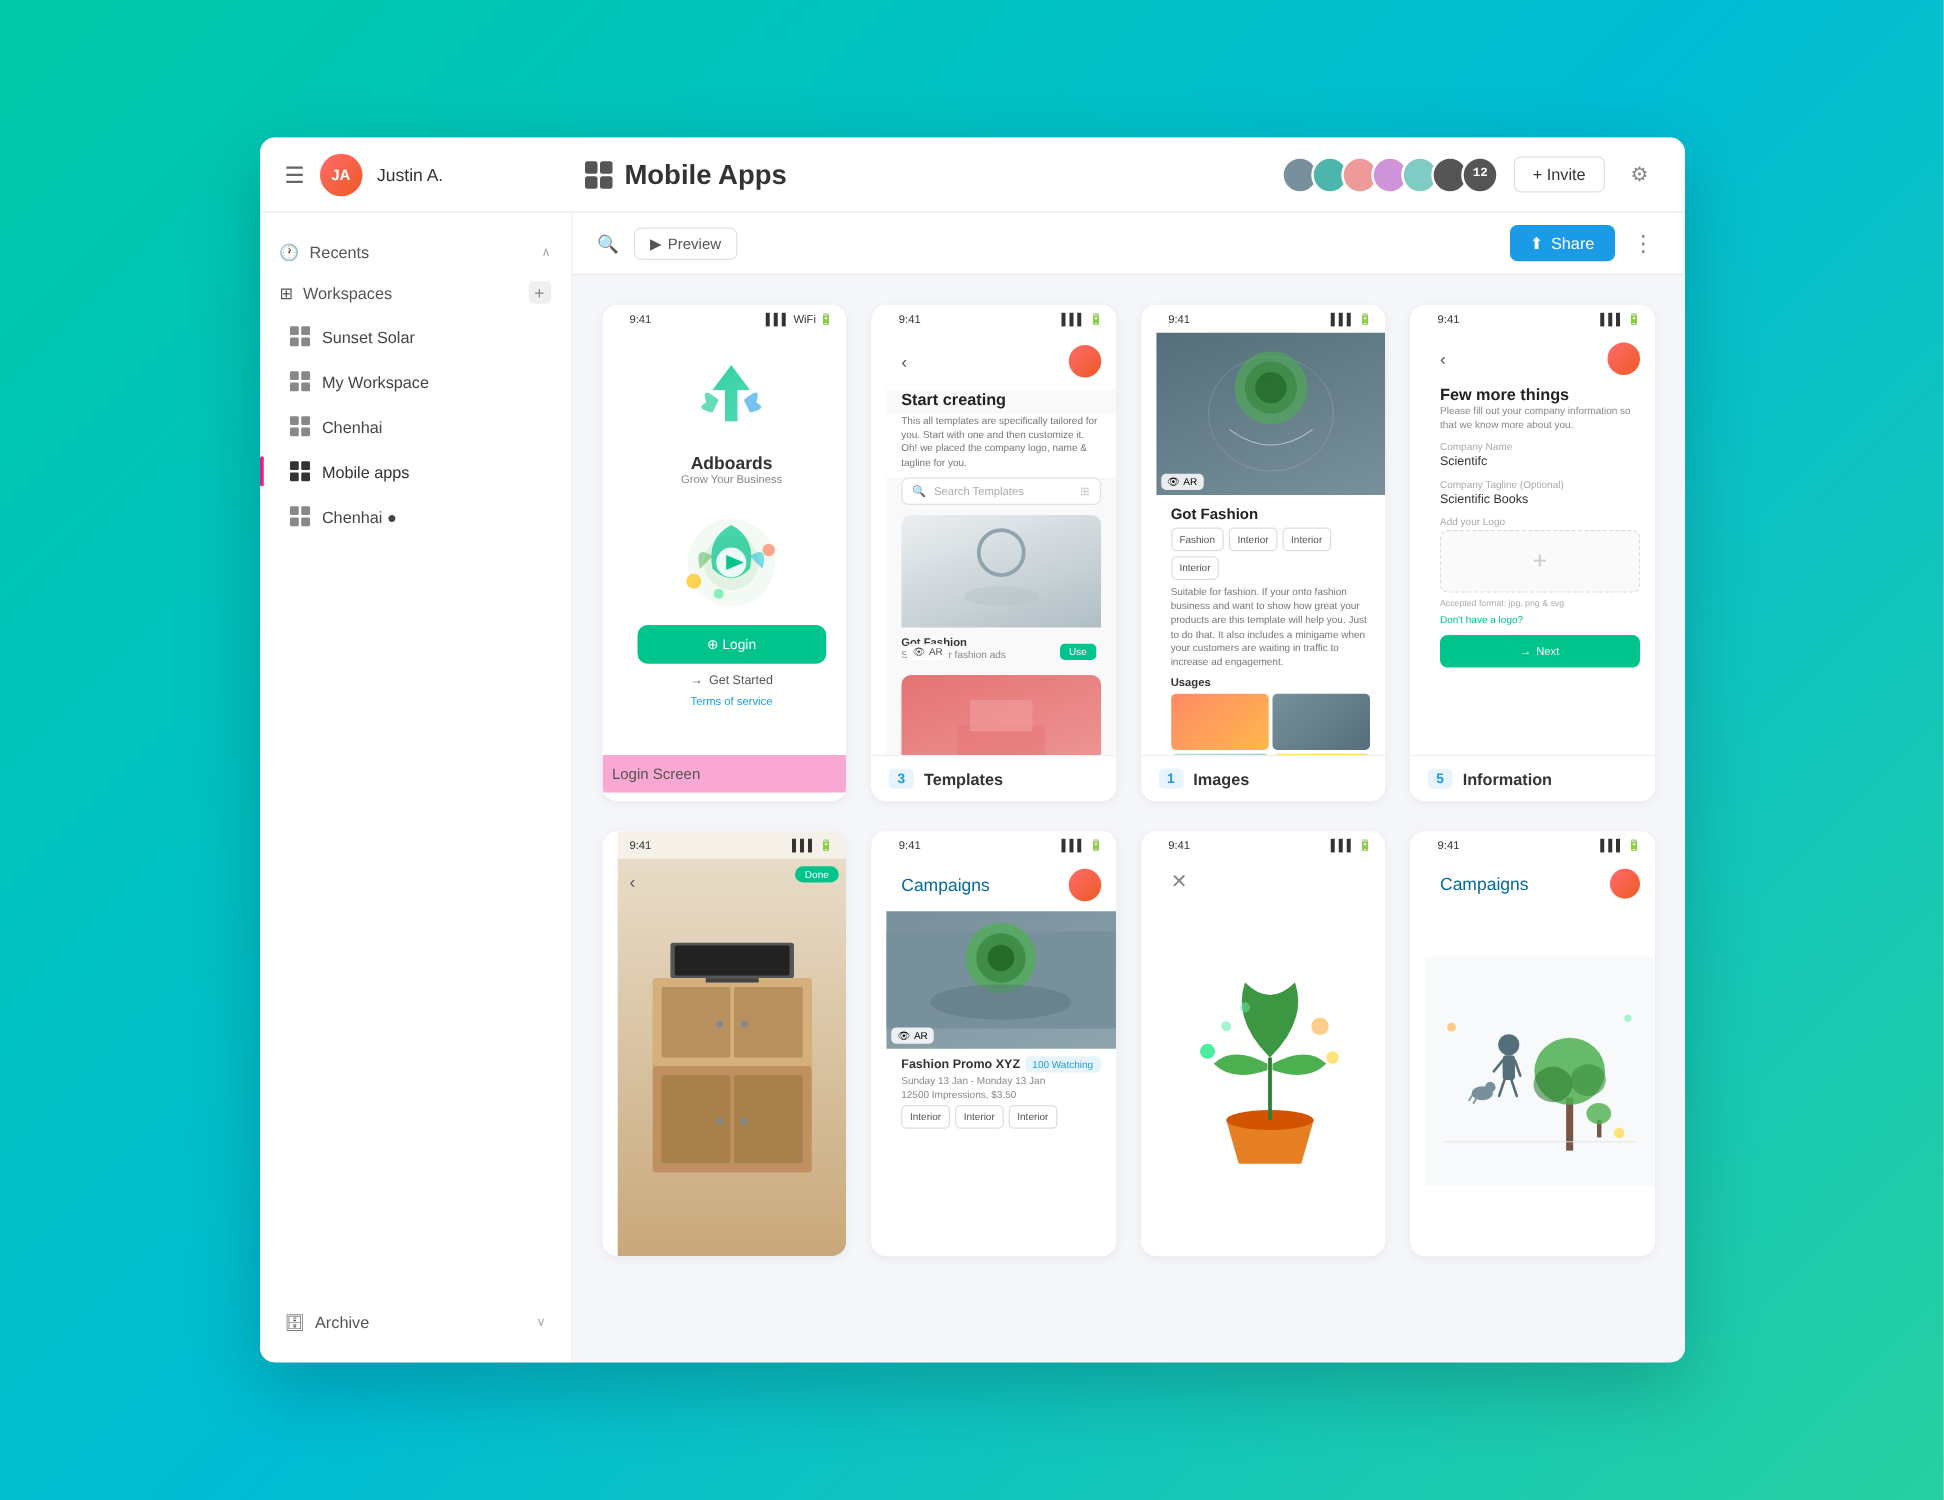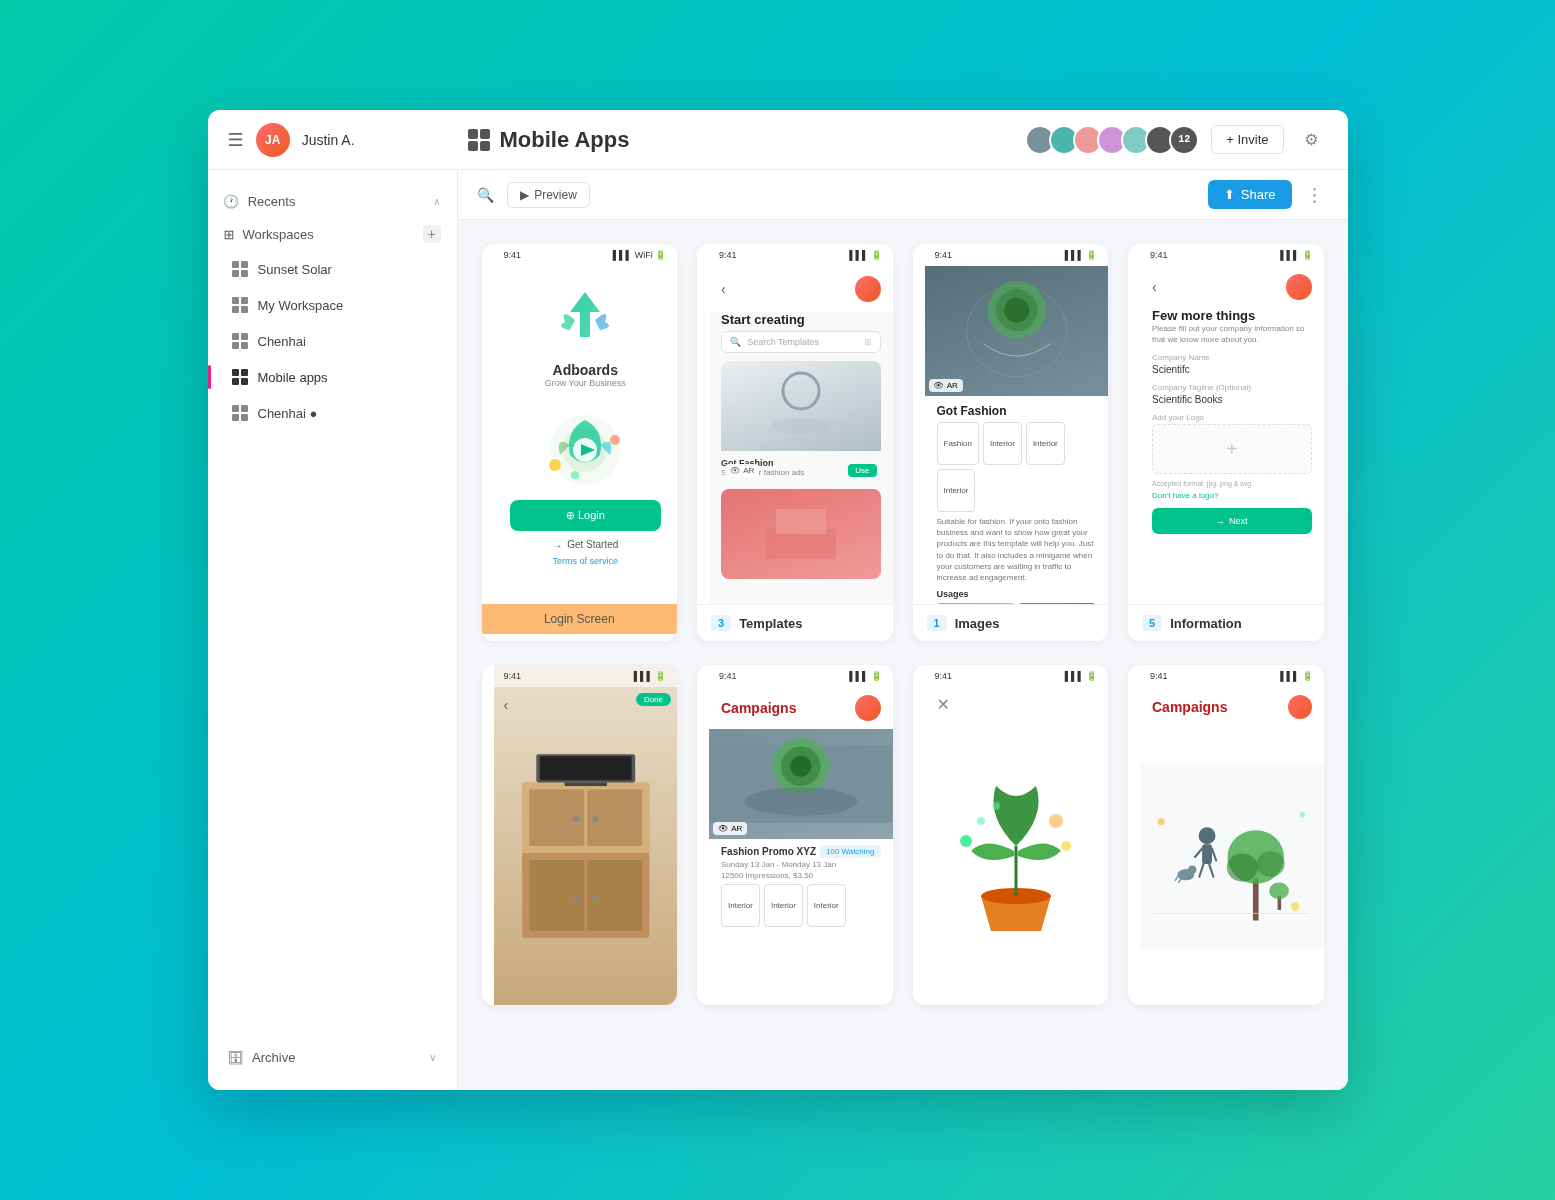--- a/index.html
+++ b/index.html
@@ -421,25 +421,24 @@
       font-size: 10px;
       color: #555;
       margin-bottom: 6px;
     }
     .terms-link {
       font-size: 9px;
       color: #1a9be6;
       text-align: center;
     }
     .card-footer-label {
-      text-align: center;
       padding: 8px;
       font-size: 12px;
       color: #555;
-      background: #fdba74;
+      background: #f9a8d4;
     }
     
     .card2-content {
       flex: 1;
       overflow: hidden;
     }
     .card2-header {
       padding: 10px 12px;
       background: #fff;
       display: flex;
@@ -558,21 +557,21 @@
     }
     .tags-row {
       display: flex;
       gap: 4px;
       margin: 4px 0;
       flex-wrap: wrap;
     }
     .tag {
       border: 1px solid #ddd;
       border-radius: 4px;
-      padding: 16px 6px;
+      padding: 4px 6px;
       font-size: 8px;
       color: #555;
     }
     .got-fashion-desc {
       font-size: 8px;
       color: #777;
       line-height: 1.4;
     }
     .usages-title {
       font-size: 9px;
@@ -677,22 +676,22 @@
       overflow: hidden;
     }
     .campaigns-header {
       display: flex;
       align-items: center;
       justify-content: space-between;
       padding: 8px 12px;
     }
     .campaigns-title-big {
       font-size: 14px;
-      font-weight: 700;
-      color: #b91c1c;
+      font-weight: 400;
+      color: #0369a1;
     }
     .campaigns-img {
       width: 100%;
       height: 110px;
       background: linear-gradient(160deg, #78909c, #90a4ae);
       position: relative;
     }
     .campaign-info {
       padding: 6px 12px;
     }
@@ -929,20 +928,21 @@
                   <span>▌▌▌</span>
                     <span>🔋</span>
                 </div>
               </div>
               <div class="card2-content">
                 <div class="card2-header">
                   <span class="back-arrow">‹</span>
                   <div style="width:26px;height:26px;border-radius:50%;background:linear-gradient(135deg,#ff6b6b,#ee5a24);"></div>
                 </div>
                 <div class="start-creating-title" style="padding:0 12px 4px;">Start creating</div>
+                <div class="start-creating-desc">This all templates are specifically tailored for you. Start with one and then customize it. Oh! we placed the company logo, name &amp; tagline for you.</div>
                 <div class="search-templates-bar">
                   <span>🔍</span>
                   <span>Search Templates</span>
                   <span style="margin-left:auto;font-size:9px;color:#ccc;">⊞</span>
                 </div>
 
                 <div class="template-card-mini" style="position:relative;">
                   <div class="template-img-placeholder bg-arch">
                     <svg width="70" height="70" viewBox="0 0 70 70">
                       <circle cx="35" cy="20" r="18" fill="none" stroke="#90a4ae" stroke-width="3"></circle>

